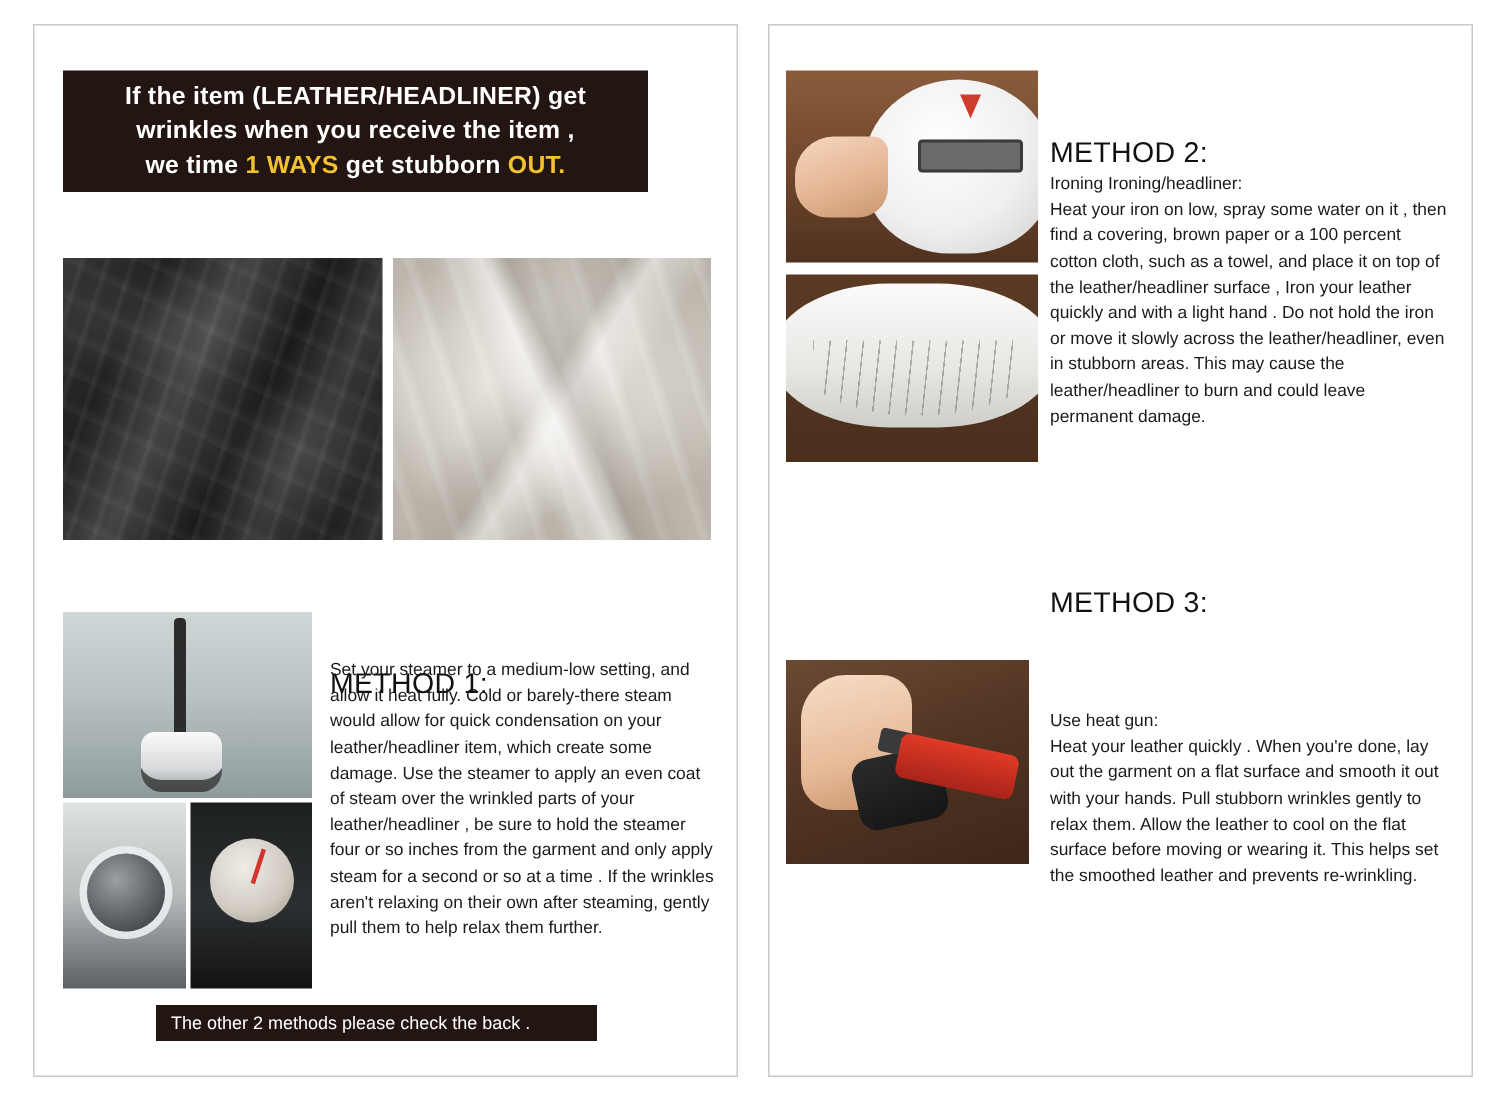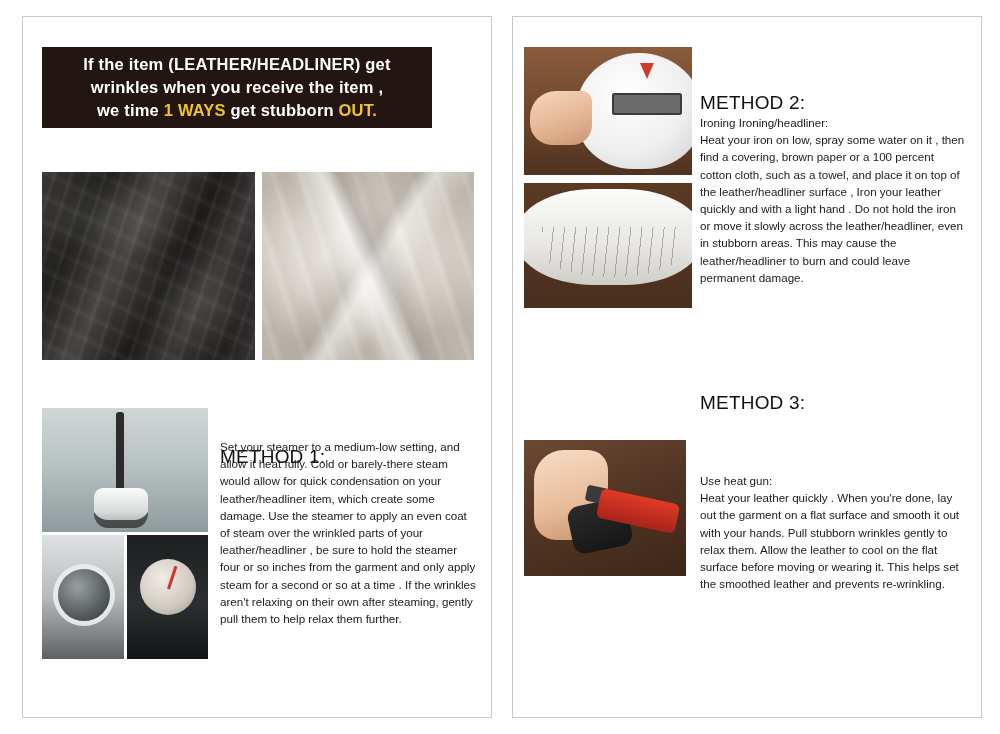--- a/index.html
+++ b/index.html
@@ -357,20 +357,23 @@
 
   <div class="imgbox steamer"></div>
   <div class="imgbox knob-a"></div>
   <div class="imgbox knob-b"></div>
 
   <div class="method-title" id="m1-title">METHOD 1:</div>
   <div class="method-body" id="m1-body">
     <span>Set your steamer to a medium-low setting, and allow it heat fully. Cold or barely-there steam would allow for quick condensation on your leather/headliner item, which create some damage. Use the steamer to apply an even coat of steam over the wrinkled parts of your leather/headliner , be sure to hold the steamer four or so inches from the garment and only apply steam for a second or so at a time . If the wrinkles aren't relaxing on their own after steaming, gently pull them to help relax them further.</span>
   </div>
 
+  <div class="footnote">
+    <span>The other 2 methods please check the back .</span>
+  </div>
 
   <div class="panel panel-right"></div>
 
   <div class="imgbox iron">
     <div class="pointer"></div>
     <div class="dial"></div>
   </div>
   <div class="imgbox board"></div>
 
   <div class="method-title" id="m2-title">METHOD 2:</div>

